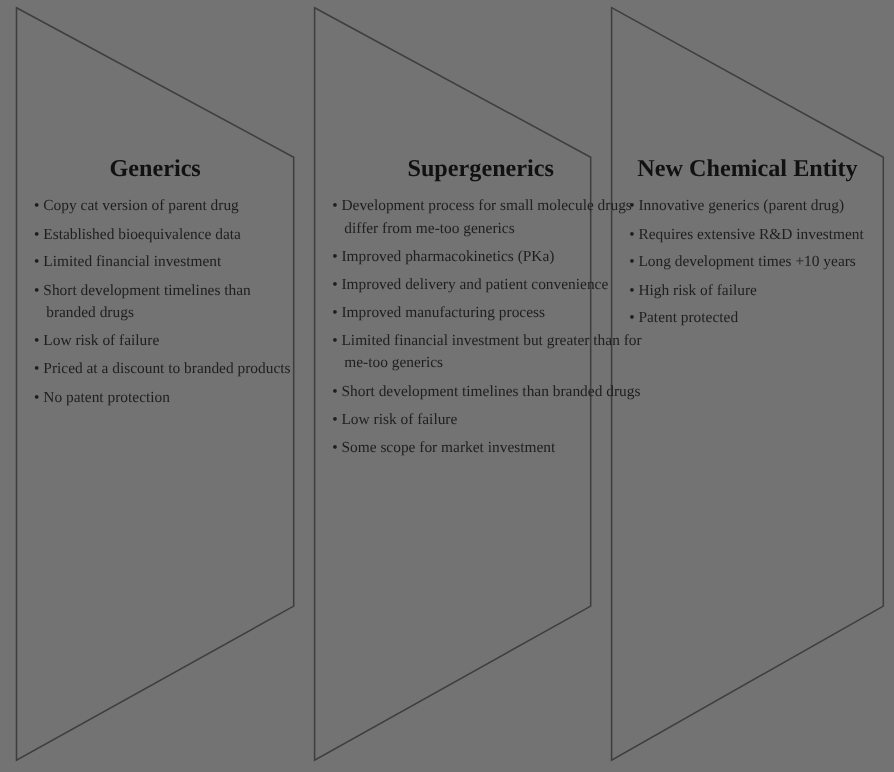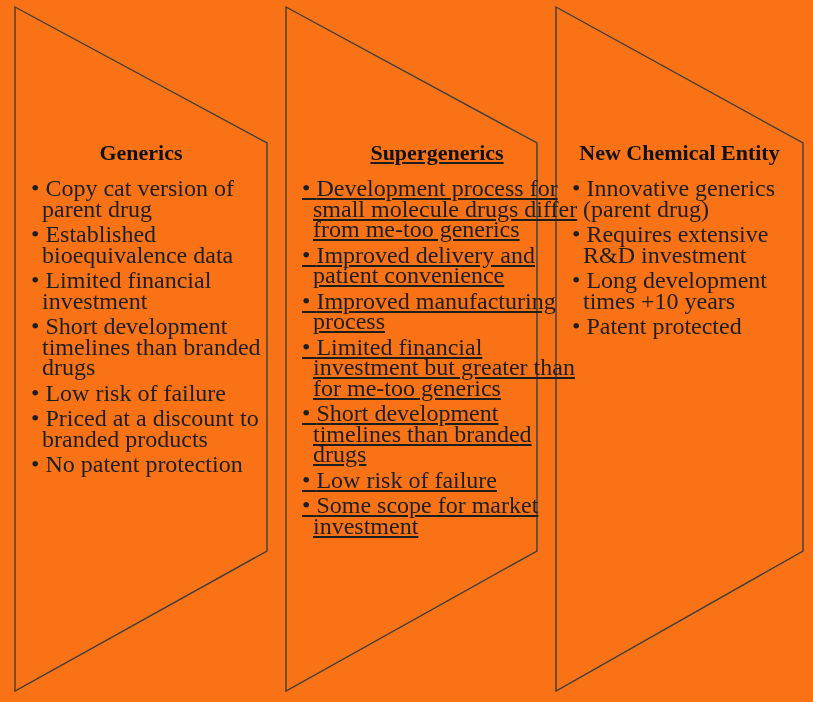--- a/index.html
+++ b/index.html
@@ -4,21 +4,21 @@
 <style>
   html, body {
     margin: 0;
     padding: 0;
     background: #ffffff;
   }
   .stage {
     position: relative;
     width: 813px;
     height: 702px;
-    background: #f97316;
+    background: #737373;
     overflow: hidden;
     font-family: "Liberation Serif", serif;
   }
   .shapes {
     position: absolute;
     left: 0;
     top: 0;
     width: 813px;
     height: 702px;
   }
@@ -27,38 +27,38 @@
     stroke: #3e3e3e;
     stroke-width: 1.4;
     stroke-linejoin: miter;
   }
   .panel {
     position: absolute;
     top: 140px;
     color: #1e1e1e;
   }
   .panel-1 { left: 15px;  width: 252px; }
-  .panel-2 { left: 286px; width: 302px; text-decoration: underline; }
+  .panel-2 { left: 286px; width: 302px; }
   .panel-3 { left: 556px; width: 247px; }
   .panel h2 {
     margin: 0;
     font-family: "Liberation Serif", serif;
     font-size: 22px;
     font-weight: bold;
     line-height: 26px;
     text-align: center;
     color: #111111;
   }
   .panel ul {
     margin: 12px 0 0 0;
     padding: 0 0 0 16px;
     list-style: none;
   }
   .panel li {
-    font-size: 24px;
+    font-size: 14px;
     line-height: 20.5px;
     padding-left: 11px;
     text-indent: -11px;
     margin: 0 0 5px 0;
     color: #1e1e1e;
   }
   .panel li::before {
     content: "\2022\00a0";
   }
 </style>
@@ -83,32 +83,34 @@
       <li>Low risk of failure</li>
       <li>Priced at a discount to branded products</li>
       <li>No patent protection</li>
     </ul>
   </section>
 
   <section class="panel panel-2">
     <h2>Supergenerics</h2>
     <ul>
       <li>Development process for small molecule drugs differ from me-too generics</li>
+      <li>Improved pharmacokinetics (PKa)</li>
       <li>Improved delivery and patient convenience</li>
       <li>Improved manufacturing process</li>
       <li>Limited financial investment but greater than for me-too generics</li>
       <li>Short development timelines than branded drugs</li>
       <li>Low risk of failure</li>
       <li>Some scope for market investment</li>
     </ul>
   </section>
 
   <section class="panel panel-3">
     <h2>New Chemical Entity</h2>
     <ul>
       <li>Innovative generics (parent drug)</li>
       <li>Requires extensive R&amp;D investment</li>
       <li>Long development times +10 years</li>
+      <li>High risk of failure</li>
       <li>Patent protected</li>
     </ul>
   </section>
 
 </div>
 
 </body></html>

